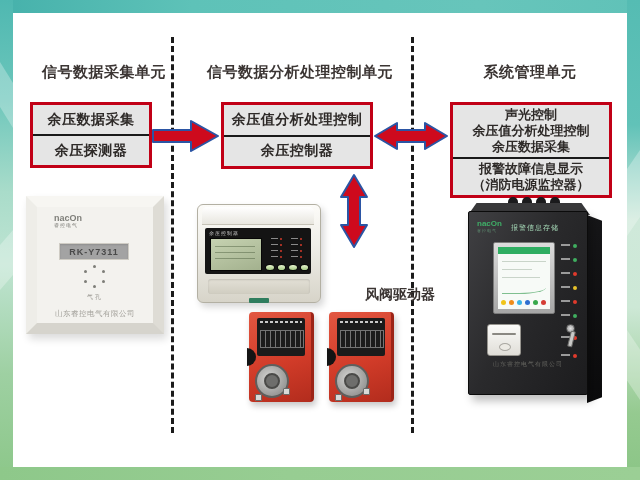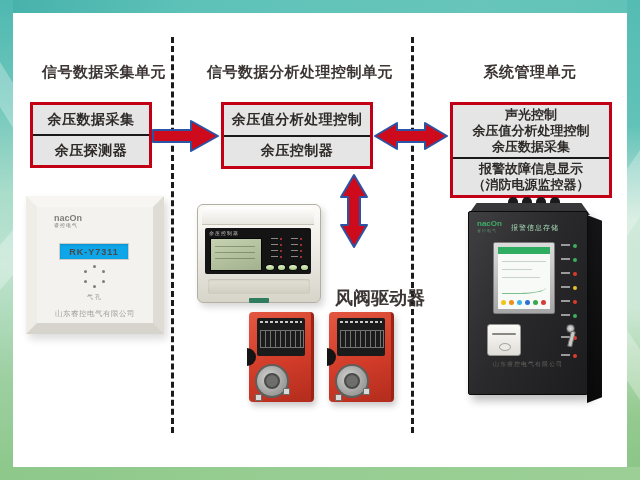--- a/index.html
+++ b/index.html
@@ -35,29 +35,29 @@
   .rbox .row{flex:1;display:flex;align-items:center;justify-content:center;
     font-size:14px;font-weight:bold;color:#2e2a28;letter-spacing:.5px;}
   .rbox .sep{height:0;border-top:2px solid #1a1a1a;}
   .box3 .sect{display:flex;flex-direction:column;align-items:center;justify-content:center;
     font-size:13px;font-weight:bold;color:#2e2a28;line-height:16px;}
   .box3 .sect.top{flex:1.35;padding:2px 12px;} .box3 .sect.bot{flex:1;padding:2px 0;}
   
   .arrow{position:absolute;}
   
   .damper-label{position:absolute;left:320px;top:286px;width:120px;text-align:center;
-    font-size:18px;font-weight:bold;color:#3b3533;}
+    font-size:14px;font-weight:bold;color:#3b3533;padding-left:20px;}
   
   .plate{position:absolute;left:26px;top:196px;width:138px;height:138px;box-sizing:border-box;
     border:11px solid;border-color:#f7f6f2 #dedcd5 #d6d4cd #eeede8;background:#f3f2ee;
     box-shadow:3px 5px 8px rgba(0,0,0,0.14);}
   .plate .logo{position:absolute;left:17px;top:7px;color:#7f7f7a;}
   .plate .logo .b{font-family:"Liberation Sans",sans-serif;font-size:9px;font-weight:bold;display:block;line-height:9px;}
   .plate .logo .s{font-size:5px;display:block;line-height:6px;letter-spacing:1px;}
-  .plate .model{position:absolute;left:22px;top:36px;width:68px;height:15px;background:#0ea5e9;
+  .plate .model{position:absolute;left:22px;top:36px;width:68px;height:15px;background:#a3a3a3;
     border:1px solid #cfccc4;box-shadow:inset 0 1px 2px rgba(0,0,0,0.12);
     font-family:"Liberation Sans",sans-serif;font-size:9px;font-weight:bold;color:#4a4a4a;
     display:flex;align-items:center;justify-content:center;letter-spacing:1px;}
   .holes{position:absolute;left:45px;top:58px;width:26px;height:26px;}
   .holes i{position:absolute;width:3px;height:3px;border-radius:50%;background:#7e7e78;}
   .h1{left:11px;top:0;} .h2{left:20px;top:5px;} .h3{left:20px;top:15px;}
   .h4{left:11px;top:20px;} .h5{left:2px;top:15px;} .h6{left:2px;top:5px;}
   .plate .vent{position:absolute;left:0;top:86px;width:116px;text-align:center;font-size:6px;color:#97958f;letter-spacing:2px;}
   .plate .company{position:absolute;left:0;bottom:4px;width:116px;text-align:center;font-size:7.5px;color:#a3a19b;letter-spacing:.5px;}
   

